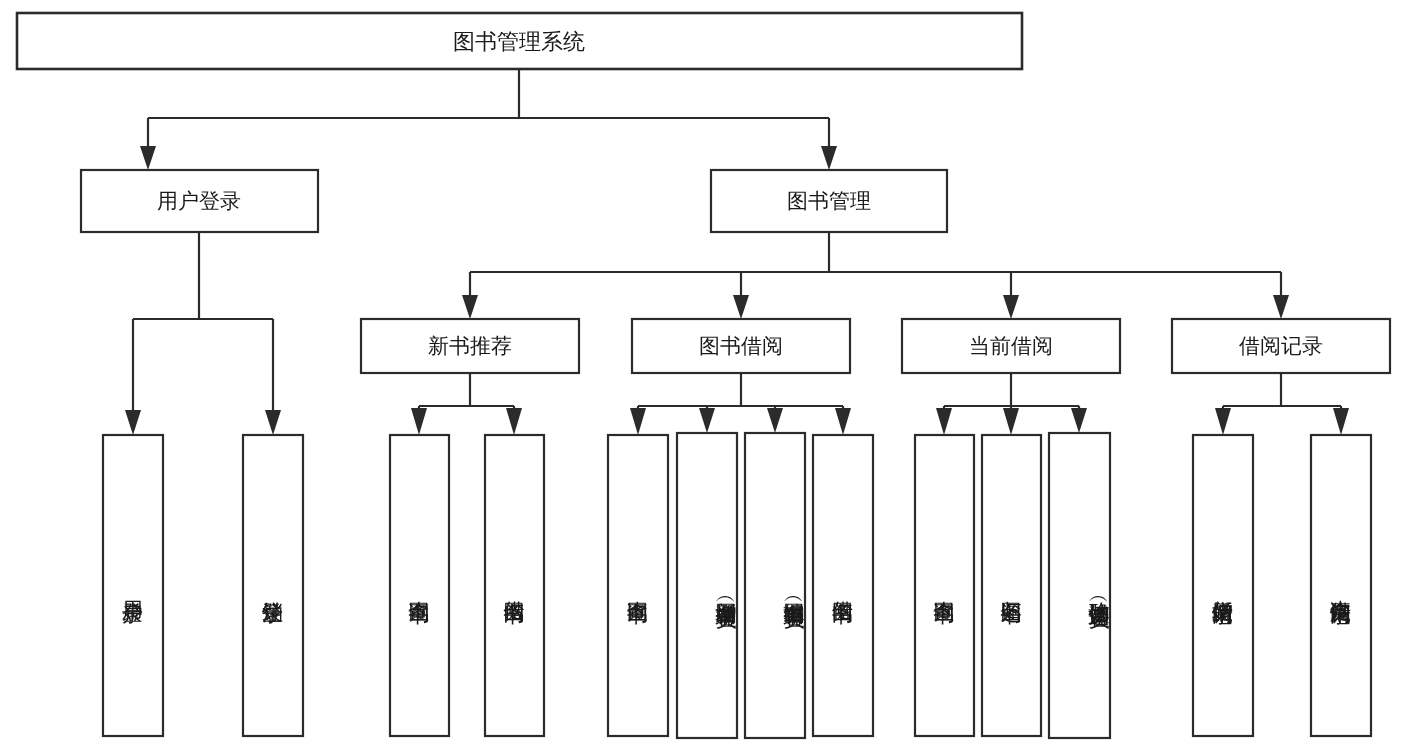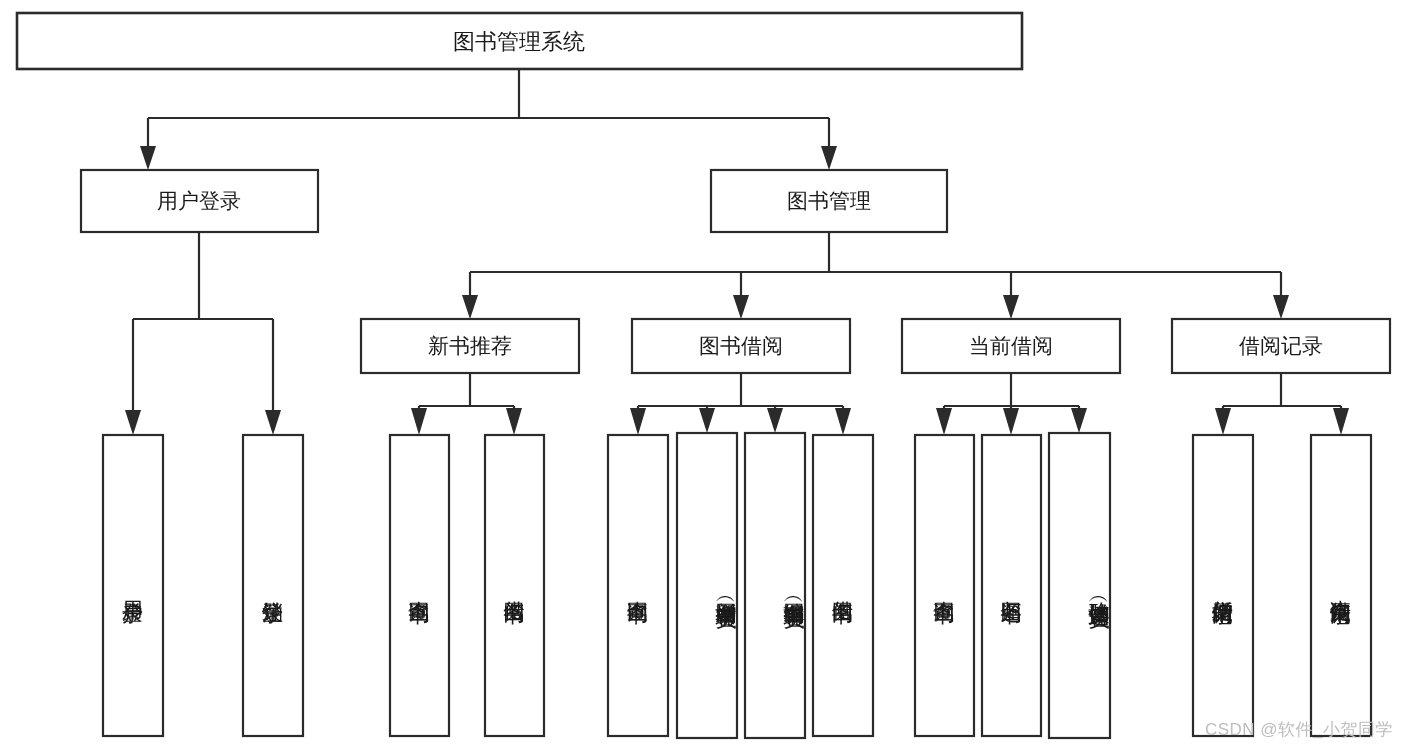--- a/index.html
+++ b/index.html
@@ -180,14 +180,13 @@
   <div class="vert-label" style="left:608px;  top:435px; width:60px; height:301px;">查询图书</div>
   <div class="vert-label" style="left:677px;  top:433px; width:60px; height:305px; align-items:flex-start; padding-top:8px; box-sizing:border-box;">新增图书（管理员）</div>
   <div class="vert-label" style="left:745px;  top:433px; width:60px; height:305px; align-items:flex-start; padding-top:8px; box-sizing:border-box;">编辑图书（管理员）</div>
   <div class="vert-label" style="left:813px;  top:435px; width:60px; height:301px;">借阅图书</div>
   <div class="vert-label" style="left:915px;  top:435px; width:59px; height:301px;">查询图书</div>
   <div class="vert-label" style="left:982px;  top:435px; width:59px; height:301px;">归还图书</div>
   <div class="vert-label" style="left:1049px; top:433px; width:61px; height:305px; align-items:flex-start; padding-top:8px; box-sizing:border-box;">确认归还（管理员）</div>
   <div class="vert-label" style="left:1193px; top:435px; width:60px; height:301px;">新增借阅记录</div>
   <div class="vert-label" style="left:1311px; top:435px; width:60px; height:301px;">查询借阅记录</div>
 
-  <div class="watermark">CSDN @软件_小贺同学</div>
 </div>
 
 </body></html>

